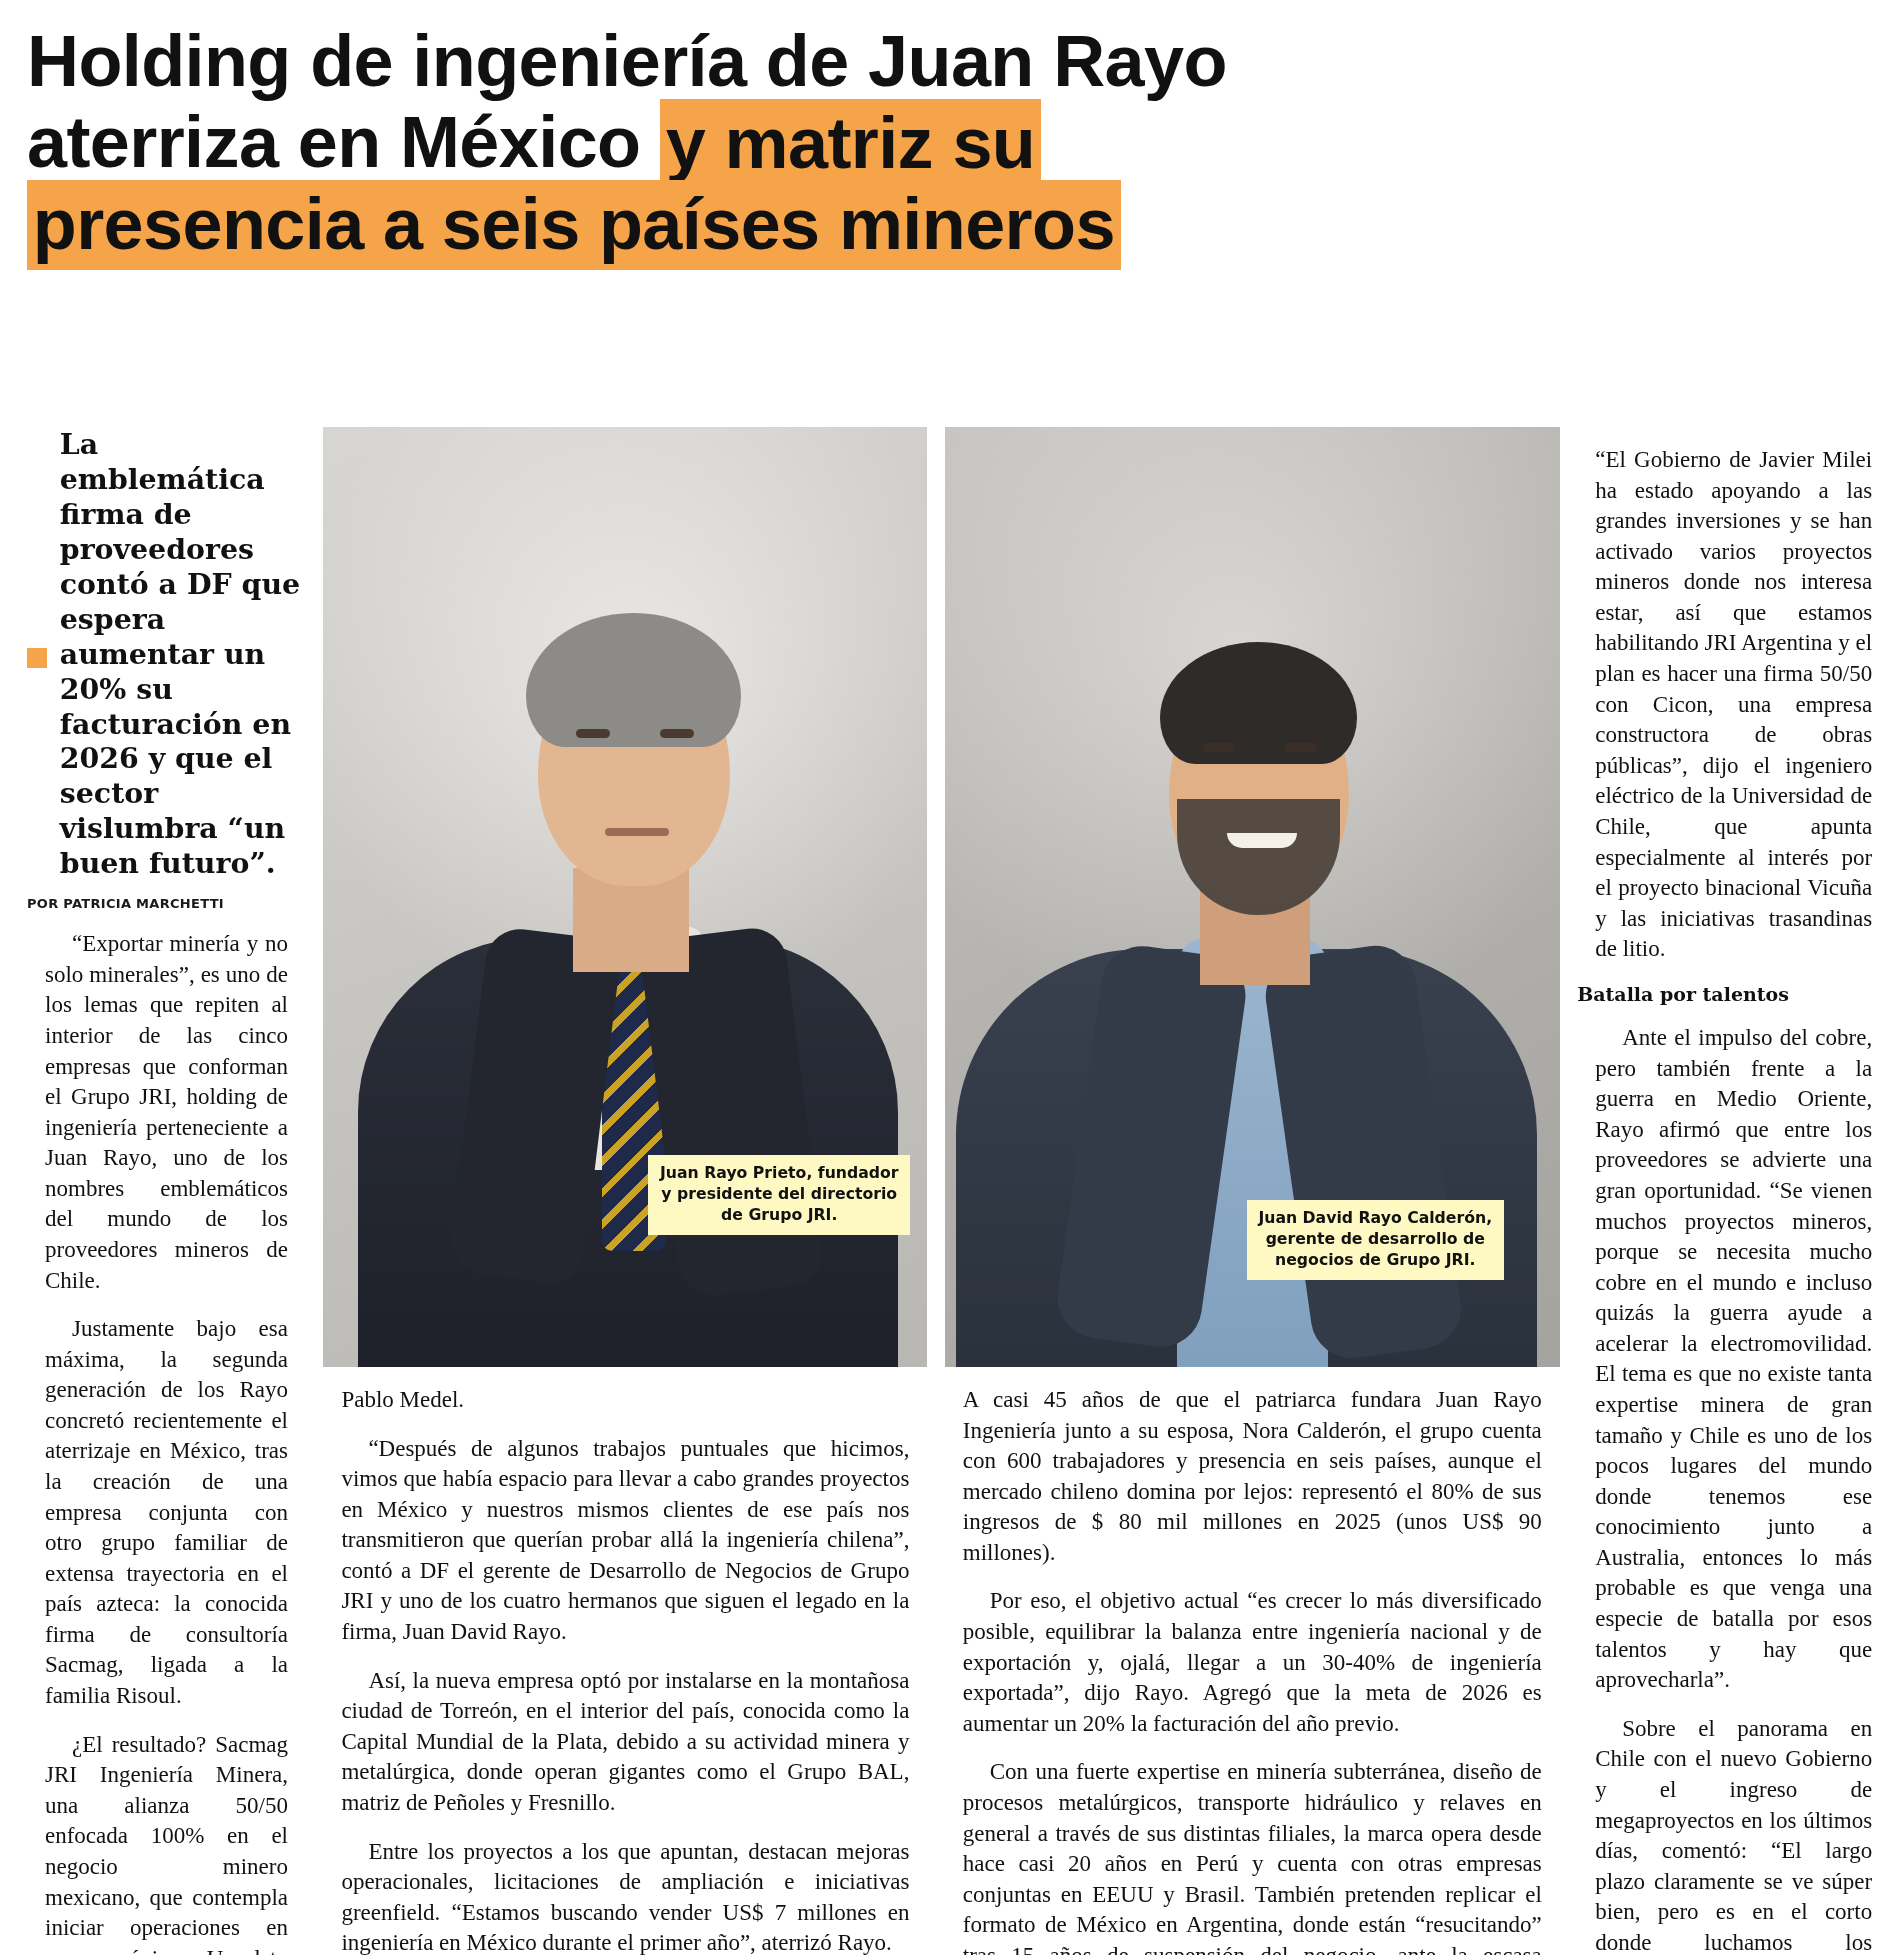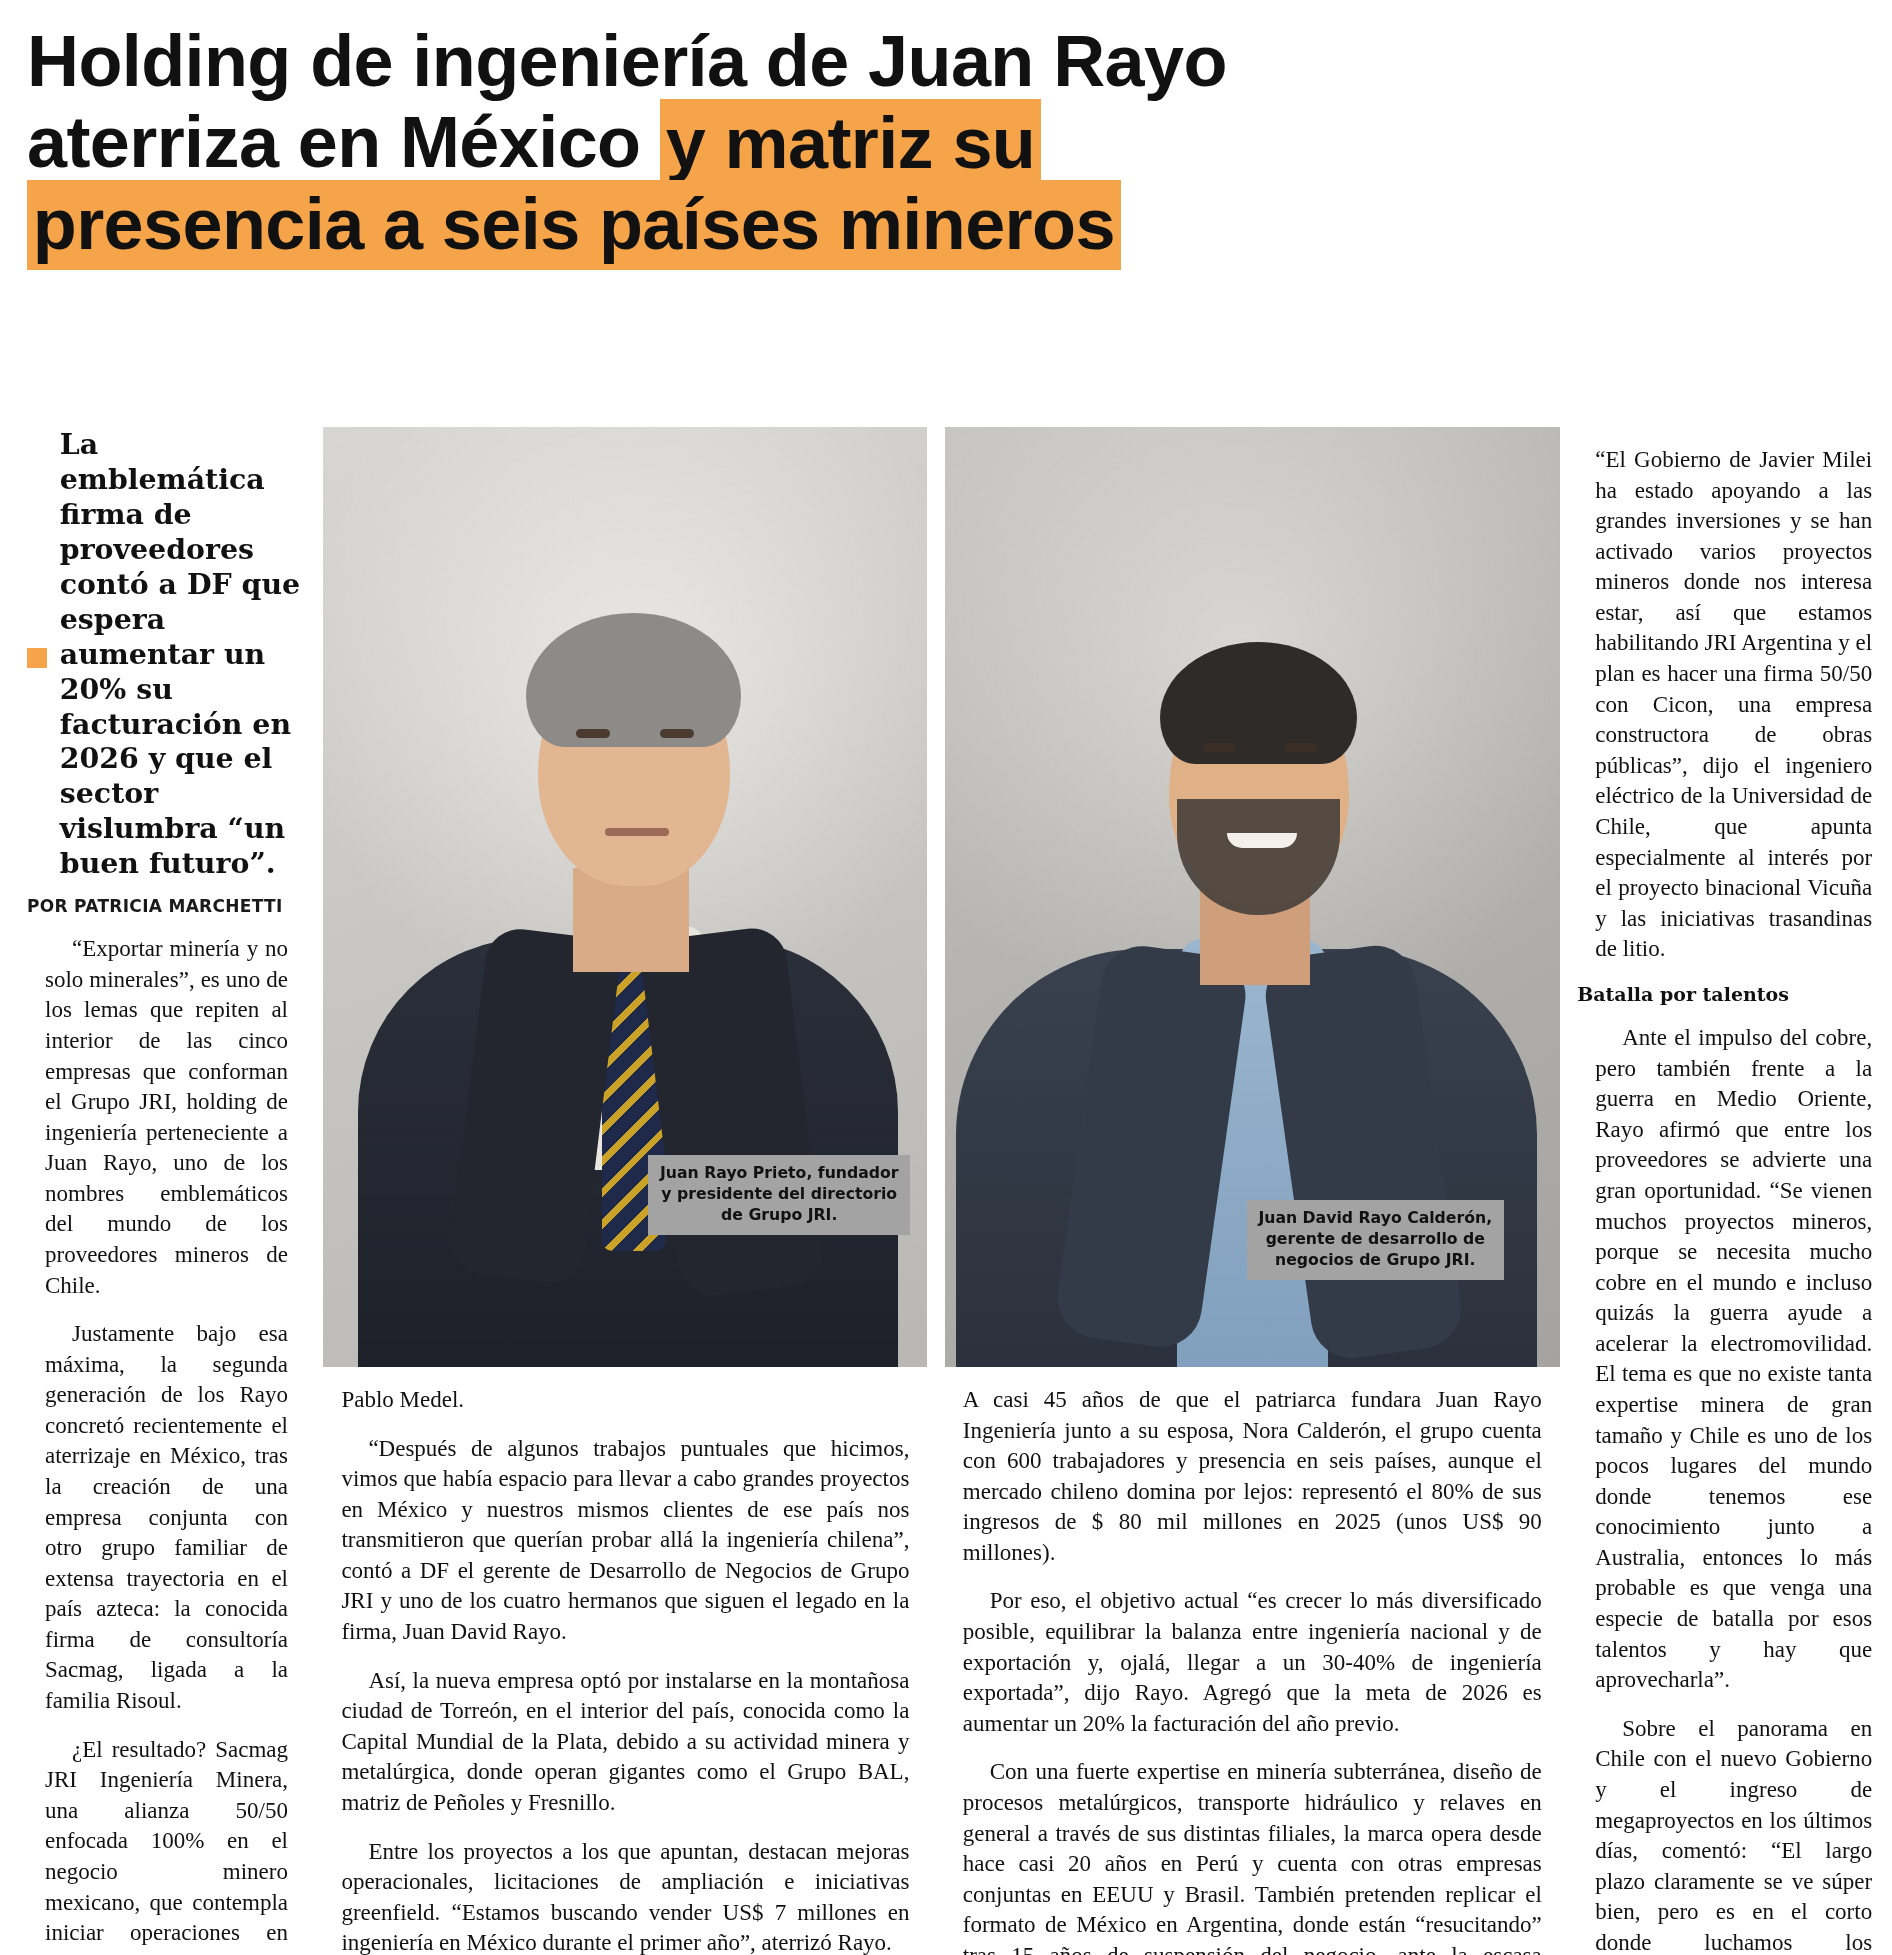--- a/index.html
+++ b/index.html
@@ -73,21 +73,21 @@
     font-weight: 700;
     font-size: 28.4px;
     line-height: 1.23;
     color: #111111;
   }
   .lead-text b { font-weight: 700; }
 
   .byline {
     font-family: "DejaVu Sans", sans-serif;
     font-weight: 700;
-    font-size: 17px;
+    font-size: 13px;
     letter-spacing: 0.3px;
     color: #1a1a1a;
     margin: 15px 0 10.4px 0;
     text-transform: uppercase;
   }
 
   .col p, .body p {
     margin: 18px;
     font-size: 23px;
     line-height: 1.33;
@@ -139,21 +139,21 @@
   }
   .p-hair {
     position: absolute;
     border-radius: 50% 50% 18% 18% / 62% 62% 38% 38%;
   }
   .p-neck { position: absolute; }
   .p-body { position: absolute; }
 
   .caption {
     position: absolute;
-    background: #a3a3a3;
+    background: #fef9c3;
     color: #111111;
     font-family: "DejaVu Sans", sans-serif;
     font-weight: 700;
     font-size: 15.7px;
     line-height: 1.33;
     padding: 8.1px 11.6px 9.3px 11.6px;
     text-align: center;
     white-space: pre-line;
   }
   .cap1 { left: 325px; bottom: 132px; }

